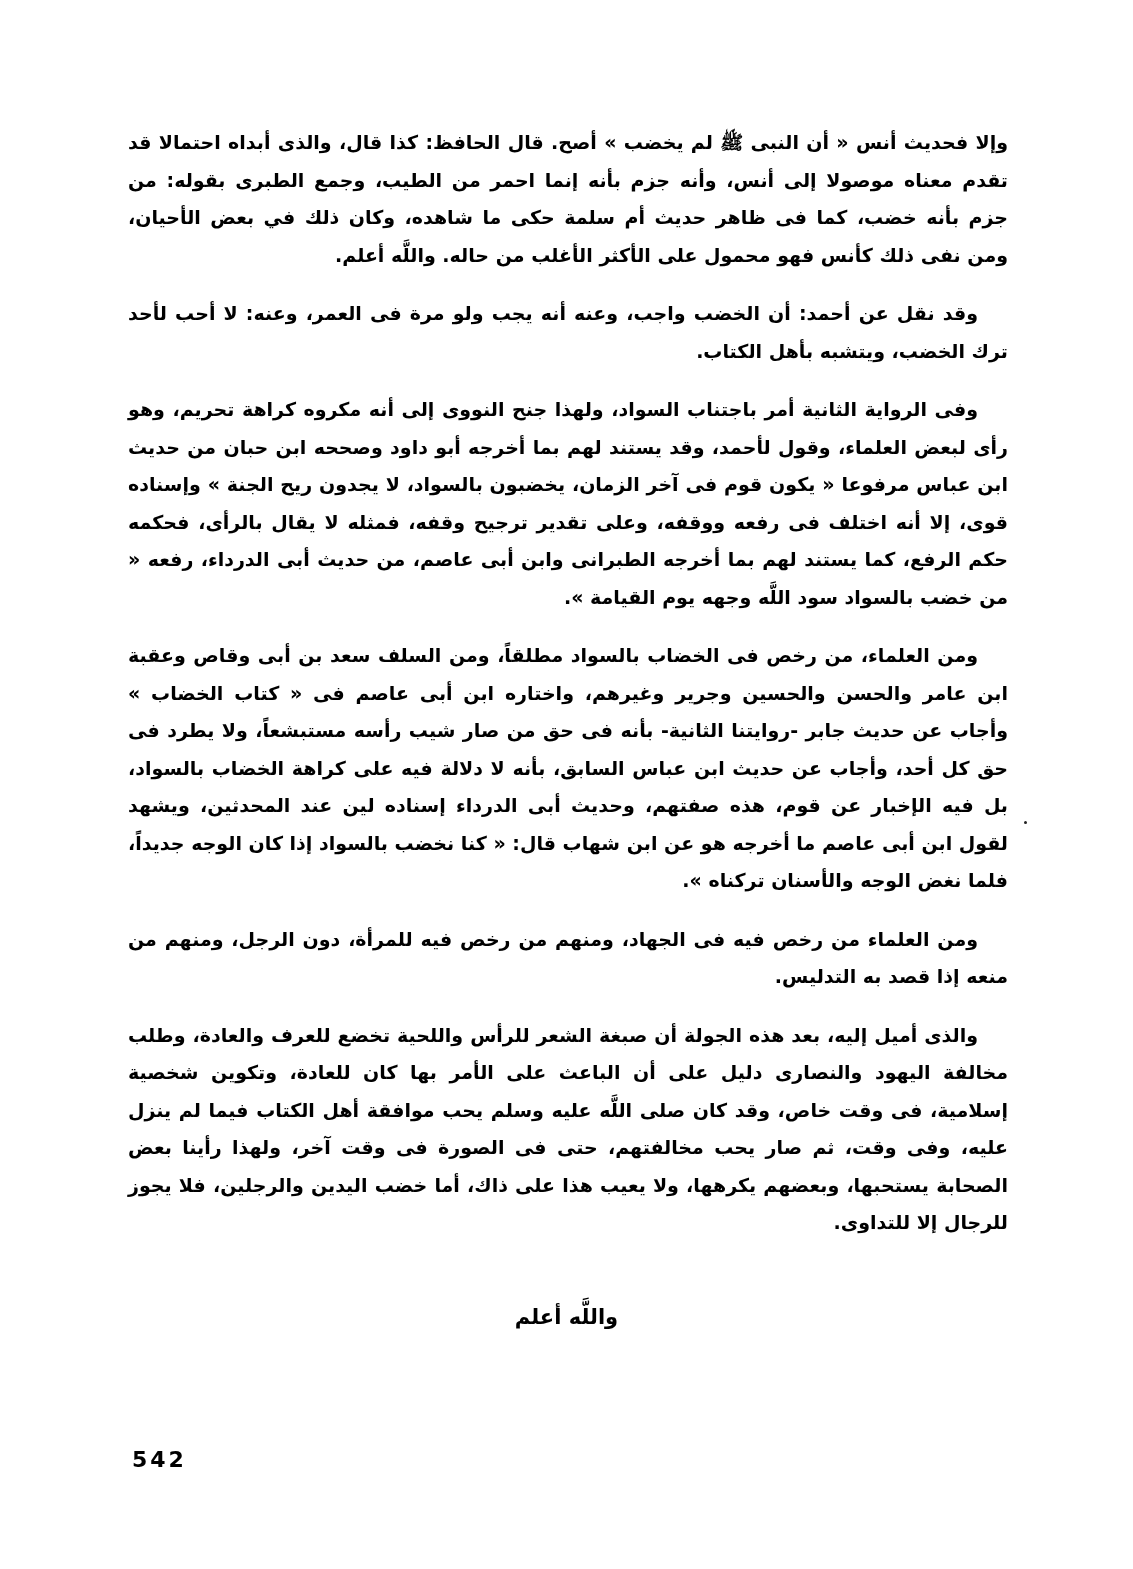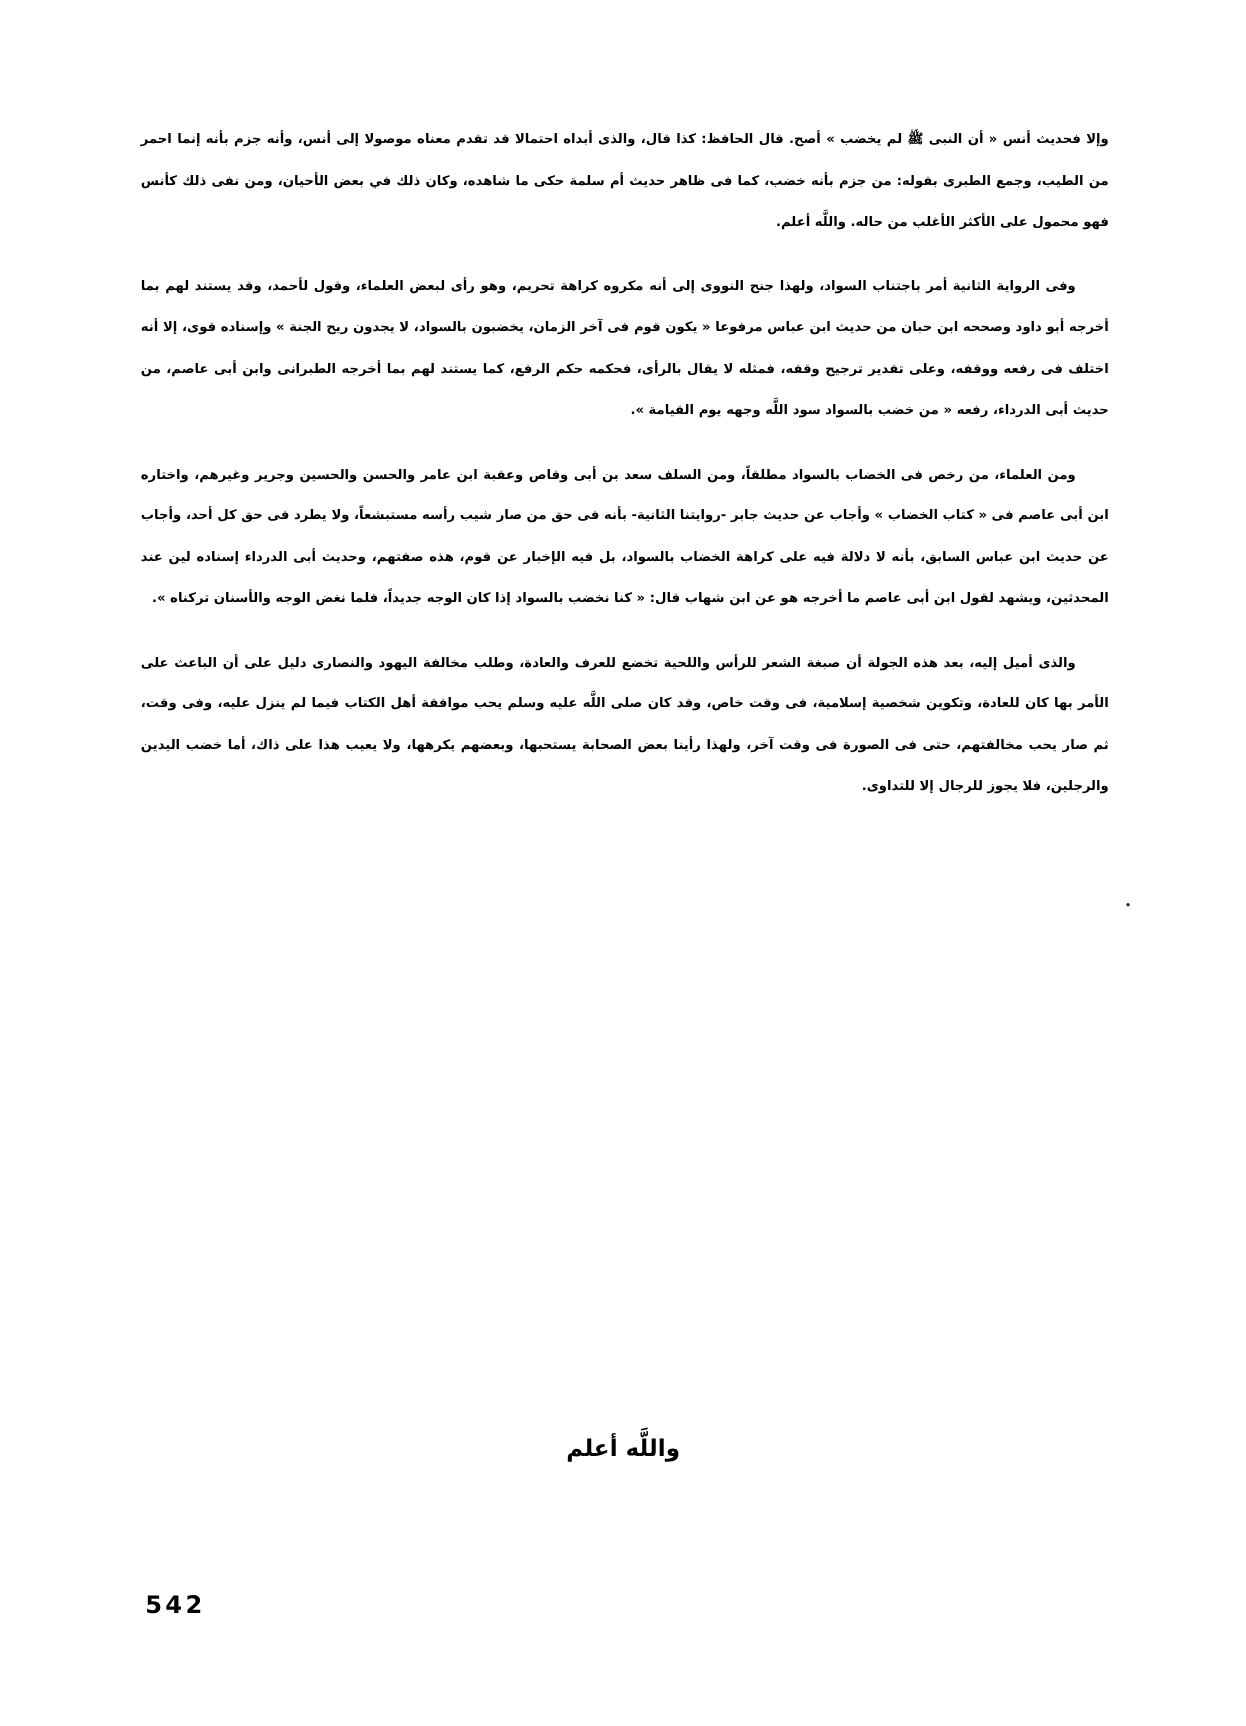--- a/index.html
+++ b/index.html
@@ -18,24 +18,24 @@
     .page {
       position: absolute;
       left: 128px;
       top: 108px;
       width: 880px;
       direction: rtl;
       text-align: justify;
       text-align-last: right;
     }
     .para {
-      font-size: 12px;
+      font-size: 19px;
       line-height: 37.5px;
       font-weight: bold;
-      margin: 0 0 21px 0;
+      margin: 16px 0 21px 0;
       text-indent: 30px;
       letter-spacing: -0.2px;
     }
     .para.first {
       text-indent: 0;
     }
     .closing {
       position: absolute;
       top: 1305px;
       left: 0;
@@ -62,22 +62,24 @@
       height: 3px;
       background: #222;
       border-radius: 50%;
     }
   </style>
 </head>
 <body>
 
 <div class="page">
   <p class="para first">وإلا فحديث أنس « أن النبى ﷺ لم يخضب » أصح. قال الحافظ: كذا قال، والذى أبداه احتمالا قد تقدم معناه موصولا إلى أنس، وأنه جزم بأنه إنما احمر من الطيب، وجمع الطبرى بقوله: من جزم بأنه خضب، كما فى ظاهر حديث أم سلمة حكى ما شاهده، وكان ذلك في بعض الأحيان، ومن نفى ذلك كأنس فهو محمول على الأكثر الأغلب من حاله. واللَّه أعلم.</p>
+  <p class="para">وقد نقل عن أحمد: أن الخضب واجب، وعنه أنه يجب ولو مرة فى العمر، وعنه: لا أحب لأحد ترك الخضب، ويتشبه بأهل الكتاب.</p>
   <p class="para">وفى الرواية الثانية أمر باجتناب السواد، ولهذا جنح النووى إلى أنه مكروه كراهة تحريم، وهو رأى لبعض العلماء، وقول لأحمد، وقد يستند لهم بما أخرجه أبو داود وصححه ابن حبان من حديث ابن عباس مرفوعا « يكون قوم فى آخر الزمان، يخضبون بالسواد، لا يجدون ريح الجنة » وإسناده قوى، إلا أنه اختلف فى رفعه ووقفه، وعلى تقدير ترجيح وقفه، فمثله لا يقال بالرأى، فحكمه حكم الرفع، كما يستند لهم بما أخرجه الطبرانى وابن أبى عاصم، من حديث أبى الدرداء، رفعه « من خضب بالسواد سود اللَّه وجهه يوم القيامة ».</p>
   <p class="para">ومن العلماء، من رخص فى الخضاب بالسواد مطلقاً، ومن السلف سعد بن أبى وقاص وعقبة ابن عامر والحسن والحسين وجرير وغيرهم، واختاره ابن أبى عاصم فى « كتاب الخضاب » وأجاب عن حديث جابر -روايتنا الثانية- بأنه فى حق من صار شيب رأسه مستبشعاً، ولا يطرد فى حق كل أحد، وأجاب عن حديث ابن عباس السابق، بأنه لا دلالة فيه على كراهة الخضاب بالسواد، بل فيه الإخبار عن قوم، هذه صفتهم، وحديث أبى الدرداء إسناده لين عند المحدثين، ويشهد لقول ابن أبى عاصم ما أخرجه هو عن ابن شهاب قال: « كنا نخضب بالسواد إذا كان الوجه جديداً، فلما نغض الوجه والأسنان تركناه ».</p>
+  <p class="para">ومن العلماء من رخص فيه فى الجهاد، ومنهم من رخص فيه للمرأة، دون الرجل، ومنهم من منعه إذا قصد به التدليس.</p>
   <p class="para">والذى أميل إليه، بعد هذه الجولة أن صبغة الشعر للرأس واللحية تخضع للعرف والعادة، وطلب مخالفة اليهود والنصارى دليل على أن الباعث على الأمر بها كان للعادة، وتكوين شخصية إسلامية، فى وقت خاص، وقد كان صلى اللَّه عليه وسلم يحب موافقة أهل الكتاب فيما لم ينزل عليه، وفى وقت، ثم صار يحب مخالفتهم، حتى فى الصورة فى وقت آخر، ولهذا رأينا بعض الصحابة يستحبها، وبعضهم يكرهها، ولا يعيب هذا على ذاك، أما خضب اليدين والرجلين، فلا يجوز للرجال إلا للتداوى.</p>
 </div>
 
 <div class="closing">واللَّه أعلم</div>
 
 <div class="page-number">542</div>
 
 <div class="margin-dot"></div>
 
 </body></html>

